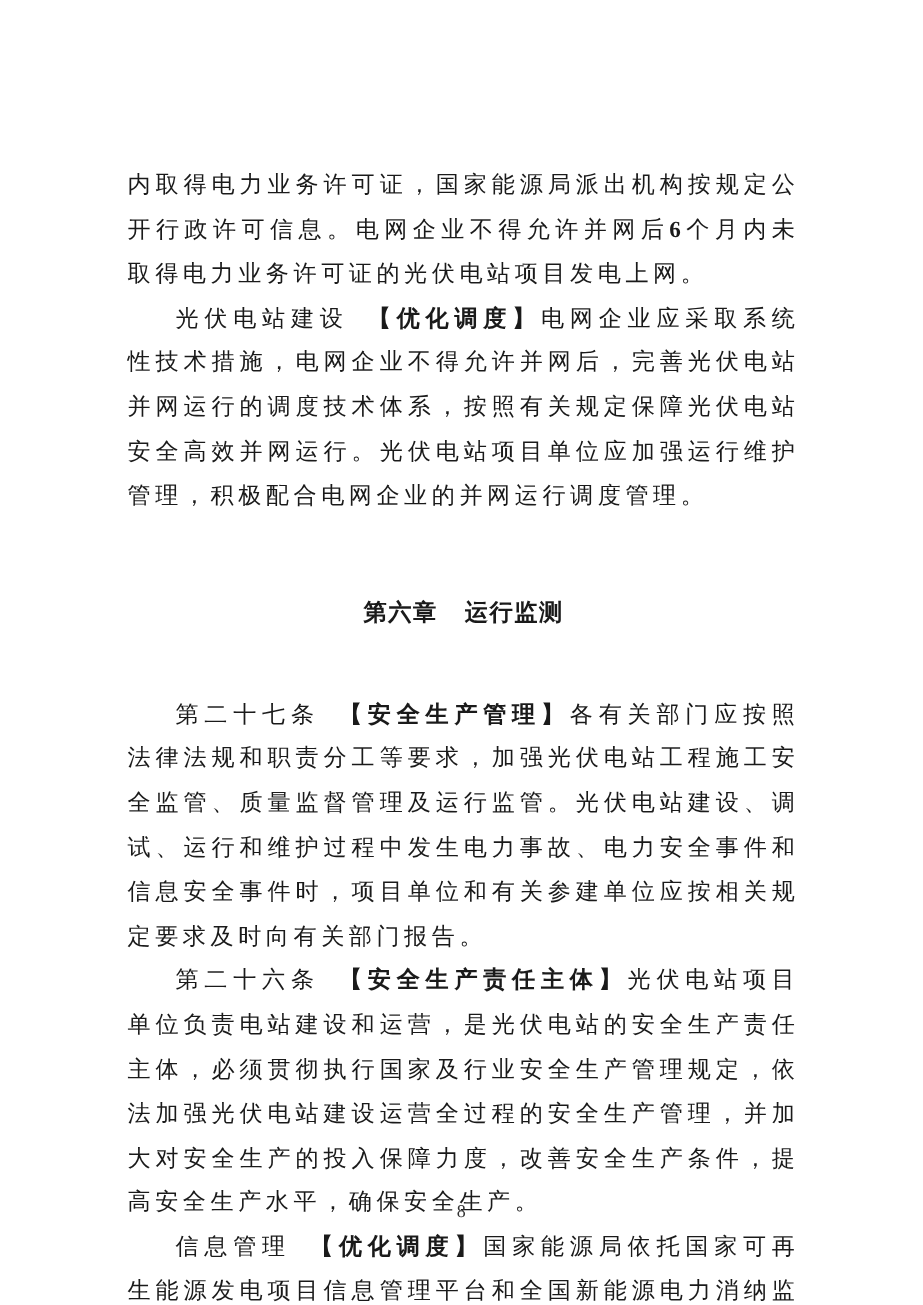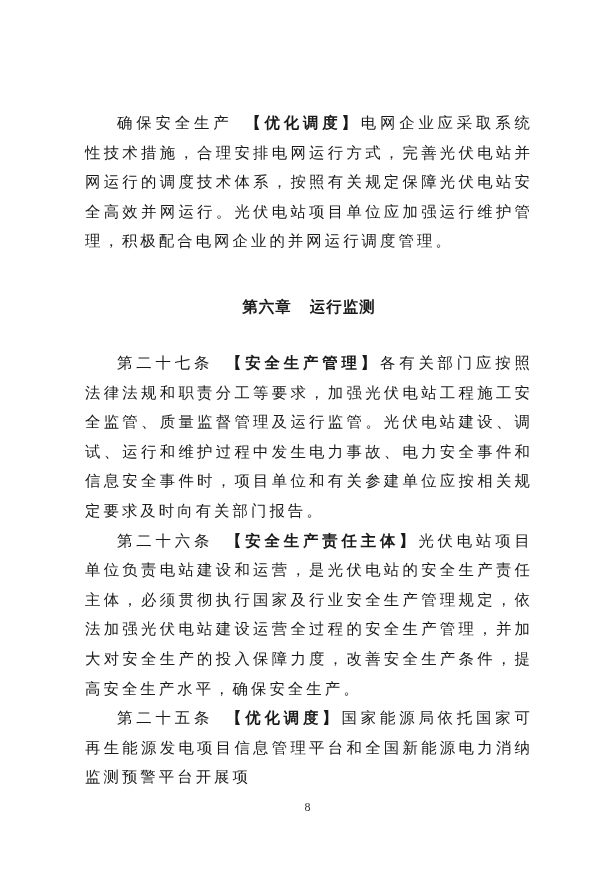--- a/index.html
+++ b/index.html
@@ -41,21 +41,21 @@
     display: inline-block;
     width: 12px;
   }
   .bracket-title {
     font-weight: bold;
   }
   .bk {
     font-weight: bold;
   }
   .chapter {
-    margin: 0;
+    margin: 12px;
     text-align: center;
     font-family: "DejaVu Sans", "Liberation Sans", sans-serif;
     font-weight: bold;
     font-size: 15.5px;
     letter-spacing: 1px;
     height: 30px;
     line-height: 30px;
   }
   .chapter-gap {
     display: inline-block;
@@ -76,30 +76,31 @@
   .digit {
     font-family: "Liberation Serif", serif;
     font-weight: bold;
   }
 </style>
 </head>
 <body>
 
 <div class="page">
 
+  <p class="para"><span>内取得电力业务许可证，国家能源局派出机构按规定公开行政许可信息。电网企业不得允许并网后</span><span class="digit">6</span><span>个月内未取得电力业务许可证的光伏电站项目发电上网。</span></p>
 
-  <p class="para indent"><span class="article-no">确保安全生产</span><span class="article-gap"></span><span class="bk">【</span><span class="bracket-title">优化调度</span><span class="bk">】</span><span>电网企业应采取系统性技术措施，合理安排电网运行方式，完善光伏电站并网运行的调度技术体系，按照有关规定保障光伏电站安全高效并网运行。光伏电站项目单位应加强运行维护管理，积极配合电网企业的并网运行调度管理。</span></p>
+  <p class="para indent"><span class="article-no">光伏电站建设</span><span class="article-gap"></span><span class="bk">【</span><span class="bracket-title">优化调度</span><span class="bk">】</span><span>电网企业应采取系统性技术措施，电网企业不得允许并网后，完善光伏电站并网运行的调度技术体系，按照有关规定保障光伏电站安全高效并网运行。光伏电站项目单位应加强运行维护管理，积极配合电网企业的并网运行调度管理。</span></p>
 
   <div class="spacer-before-chapter"></div>
 
   <h2 class="chapter"><span>第六章</span><span class="chapter-gap"></span><span>运行监测</span></h2>
 
   <div class="spacer-after-chapter"></div>
 
   <p class="para indent"><span class="article-no">第二十七条</span><span class="article-gap"></span><span class="bk">【</span><span class="bracket-title">安全生产管理</span><span class="bk">】</span><span>各有关部门应按照法律法规和职责分工等要求，加强光伏电站工程施工安全监管、质量监督管理及运行监管。光伏电站建设、调试、运行和维护过程中发生电力事故、电力安全事件和信息安全事件时，项目单位和有关参建单位应按相关规定要求及时向有关部门报告。</span></p>
 
   <p class="para indent"><span class="article-no">第二十六条</span><span class="article-gap"></span><span class="bk">【</span><span class="bracket-title">安全生产责任主体</span><span class="bk">】</span><span>光伏电站项目单位负责电站建设和运营，是光伏电站的安全生产责任主体，必须贯彻执行国家及行业安全生产管理规定，依法加强光伏电站建设运营全过程的安全生产管理，并加大对安全生产的投入保障力度，改善安全生产条件，提高安全生产水平，确保安全生产。</span></p>
 
-  <p class="para indent"><span class="article-no">第二十五条</span><span class="article-gap"></span><span class="bk">【</span><span class="bracket-title">优化调度</span><span class="bk">】</span><span>国家能源局依托国家可再生能源发电项目信息管理平台和全国新能源电力消纳监测预警平台开展项</span></p>
+  <p class="para indent"><span class="article-no">信息管理</span><span class="article-gap"></span><span class="bk">【</span><span class="bracket-title">优化调度</span><span class="bk">】</span><span>国家能源局依托国家可再生能源发电项目信息管理平台和全国新能源电力消纳监测预警平台开展项</span></p>
 
 </div>
 
 <div class="page-number">8</div>
 
 </body></html>

